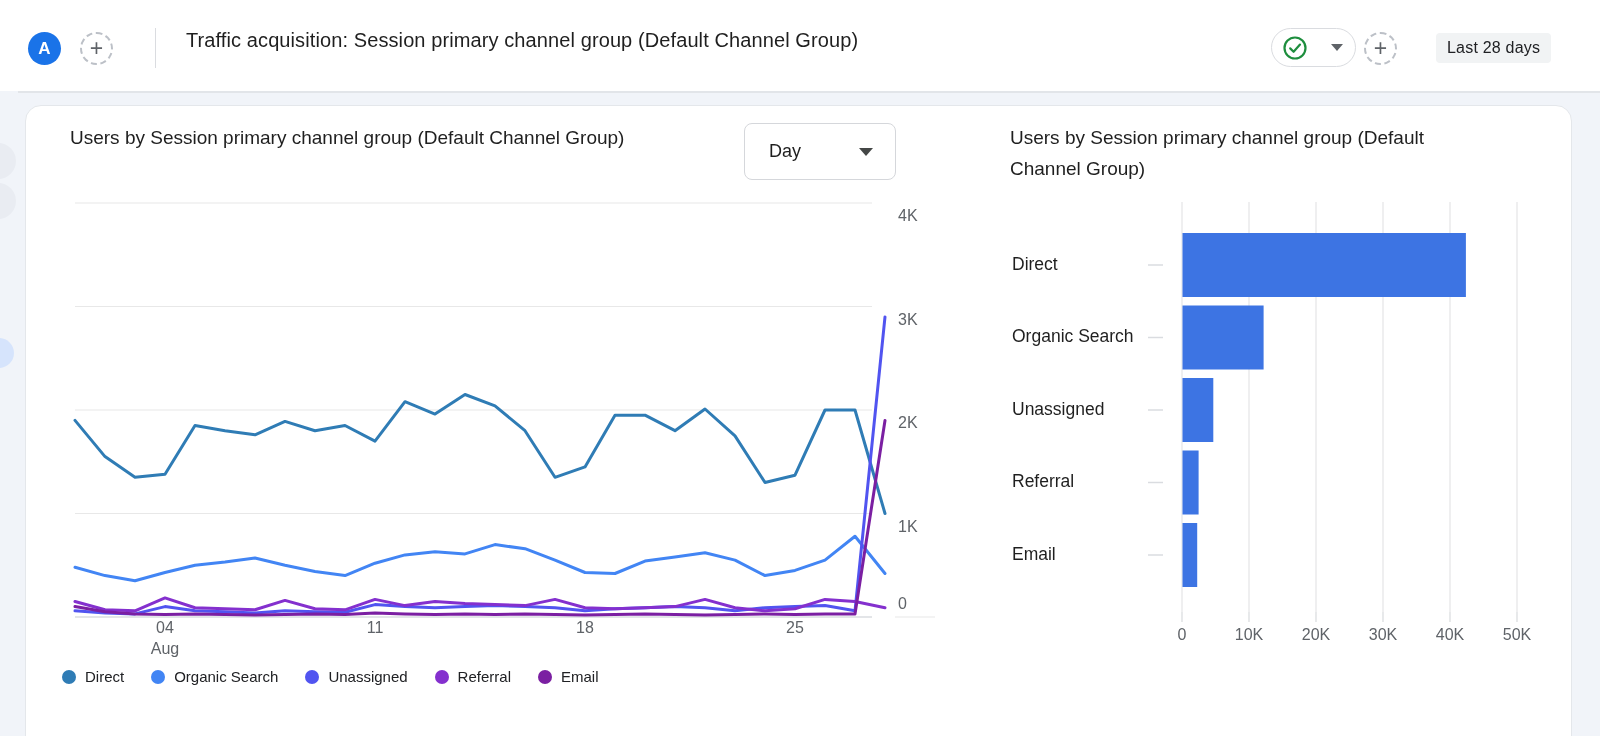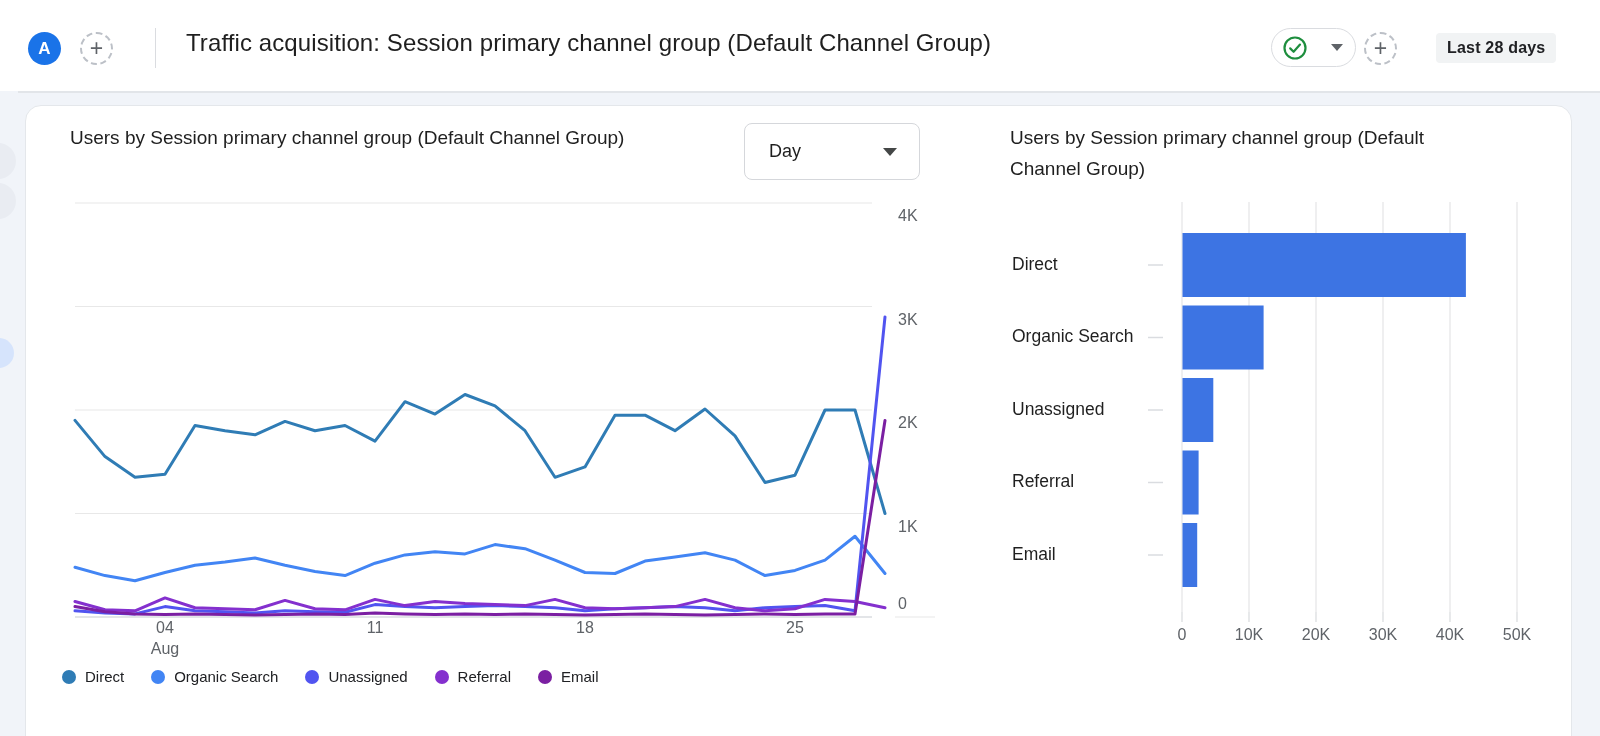--- a/index.html
+++ b/index.html
@@ -11,44 +11,44 @@
   .topbar-divider{position:absolute;left:18px;top:91px;width:1582px;height:2px;background:#e2e5e9;}
   .avatar{position:absolute;left:28px;top:32px;width:33px;height:33px;border-radius:50%;
           background:#1a73e8;color:#fff;font-size:17px;font-weight:bold;
           display:flex;align-items:center;justify-content:center;}
   .dashed-plus{position:absolute;width:33px;height:33px;border-radius:50%;
           border:2px dashed #bcc0c7;color:#5f6368;font-size:23px;font-weight:300;
           display:flex;align-items:center;justify-content:center;box-sizing:border-box;background:#fff;}
   .dp1{left:80px;top:32px;}
   .dp2{left:1364px;top:32px;}
   .vdivider{position:absolute;left:155px;top:28px;width:1px;height:40px;background:#dadce0;}
-  .page-title{position:absolute;left:186px;top:29px;font-size:24px;color:#1f1f1f;letter-spacing:.1px;white-space:nowrap;}
+  .page-title{position:absolute;left:186px;top:29px;font-size:20px;color:#1f1f1f;letter-spacing:.1px;white-space:nowrap;}
   .approve-pill{position:absolute;left:1271px;top:28px;width:85px;height:39px;border:1px solid #dadce0;
           border-radius:20px;background:#fff;display:flex;align-items:center;justify-content:space-between;
           padding:0 12px 0 10px;box-sizing:border-box;}
   .caret-down{width:0;height:0;border-left:6px solid transparent;border-right:6px solid transparent;
           border-top:7px solid #5f6368;}
   .date-range{position:absolute;left:1436px;top:33px;height:30px;padding:0 11px;background:#f1f3f4;
-          border-radius:4px;display:flex;align-items:center;font-size:16px;font-weight:bold;color:#202124;letter-spacing:.2px;}
+          border-radius:4px;display:flex;align-items:center;font-size:16px;font-weight:normal;color:#202124;letter-spacing:.2px;}
 
   
   .rail-circle{position:absolute;border-radius:50%;}
   .rc1{left:-20px;top:143px;width:36px;height:36px;background:#e9ecf2;}
   .rc2{left:-20px;top:183px;width:36px;height:36px;background:#e9ecf2;}
   .rc3{left:-16px;top:338px;width:30px;height:30px;background:#d6e4fc;}
 
   
   .card{position:absolute;left:25px;top:105px;width:1547px;height:660px;background:#ffffff;
         border:1px solid #e4e7eb;border-radius:16px;box-sizing:border-box;}
 
   .panel-title{position:absolute;font-size:19px;line-height:31px;color:#1f1f1f;}
   .pt-line{left:70px;top:122px;width:650px;}
   .pt-bar{left:1010px;top:122px;width:480px;}
 
-  .day-select{position:absolute;left:744px;top:123px;width:176px;height:57px;border:1px solid #d5d7db;
+  .day-select{position:absolute;left:744px;top:123px;width:152px;height:57px;border:1px solid #d5d7db;
         border-radius:8px;background:#fff;box-sizing:border-box;display:flex;align-items:center;
         justify-content:space-between;padding:0 22px 0 24px;}
   .day-select .label{font-size:18px;color:#1f1f1f;}
   .day-select .caret-down{border-left-width:7px;border-right-width:7px;border-top:8px solid #444746;}
 
   .chart{position:absolute;}
   #line-chart-box{left:60px;top:195px;width:880px;height:480px;}
   #bar-chart-box{left:1000px;top:190px;width:560px;height:470px;}
 
   .legend{position:absolute;left:62px;top:668px;display:flex;align-items:center;gap:27px;}

